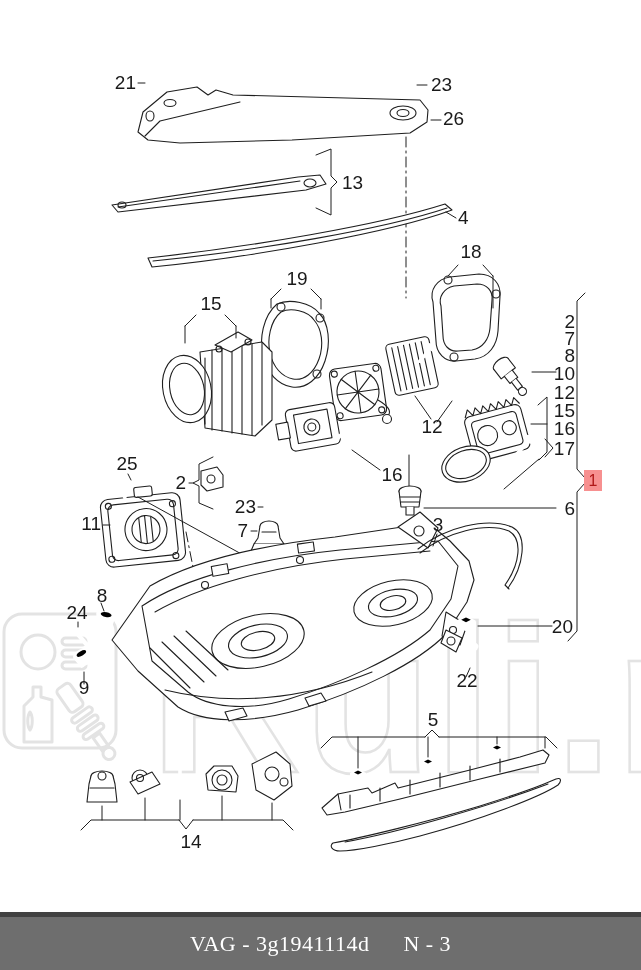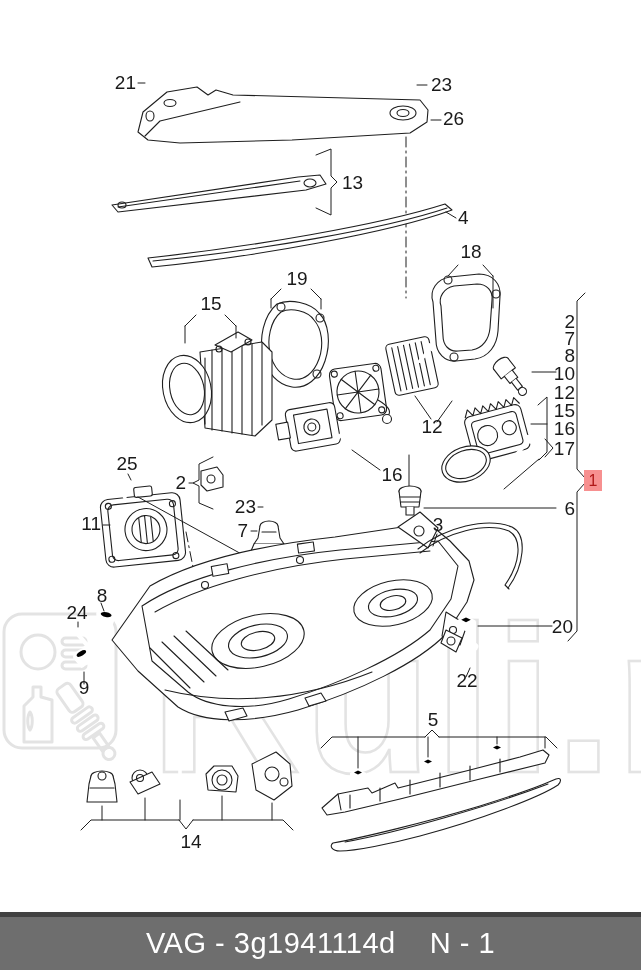--- a/index.html
+++ b/index.html
@@ -10,21 +10,21 @@
     fill:none;stroke:#1f1f1f;stroke-width:1.1;stroke-linejoin:round;stroke-linecap:round;}
   #sch .wht{fill:#fff !important;}
   #sch .thin{stroke-width:1 !important;}
   #sch .co{font-family:"Liberation Sans",sans-serif;font-size:19px;fill:#1a1a1a;}
   #sch .wm path,#sch .wm rect,#sch .wm circle,#sch .wm ellipse{
     fill:none;stroke:#e3e3e3;stroke-width:3;stroke-linejoin:round;stroke-linecap:round;}
   #sch .wm-text{font-family:"Liberation Sans",sans-serif;font-weight:bold;font-size:210px;
     fill:none;stroke:#e3e3e3;stroke-width:2.5px;letter-spacing:2px;}
   #footer{position:absolute;left:0;bottom:0;width:641px;height:53px;background:#6e6e6e;
     border-top:5px solid #414141;display:flex;align-items:center;justify-content:center;}
-  #footer span{color:#fff;font-size:29px;letter-spacing:.5px;}
+  #footer span{color:#fff;font-size:22px;letter-spacing:.5px;font-family:Liberation Serif, serif;}
   #footer .gap{display:inline-block;width:34px;}
   .hl-text{font-size:16px;font-family:"Liberation Sans",sans-serif;}
 </style>
 </head>
 <body>
 
 <div id="page">
 <svg id="sch" width="641" height="912" viewBox="0 0 641 912">
   <defs>
     <g id="scr">
@@ -355,15 +355,15 @@
 
   <g>
     <rect x="584" y="470" width="18" height="21" fill="#f79090"></rect>
     <text class="hl-text" x="593" y="486" text-anchor="middle" fill="#b01818">1</text>
   </g>
 </svg>
 
 <div id="footer">
   <span>VAG - 3g1941114d</span>
   <span class="gap"></span>
-  <span>N - 1</span>
+  <span>N - 3</span>
 </div>
 </div>
 
 </body></html>

